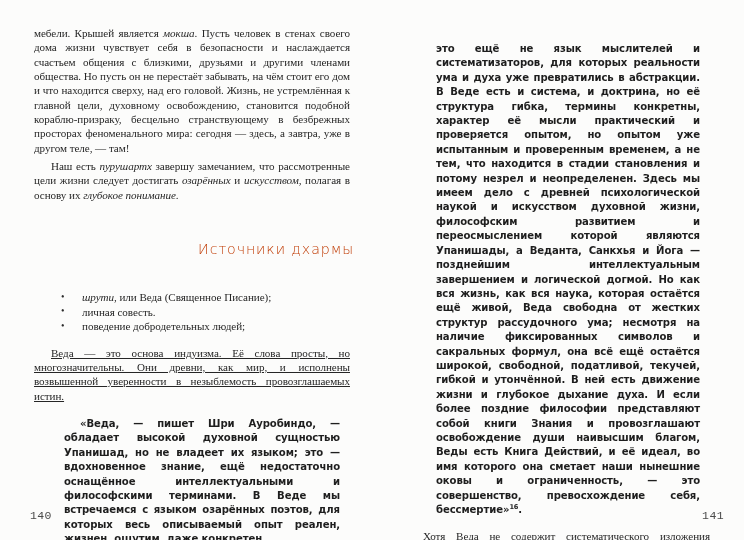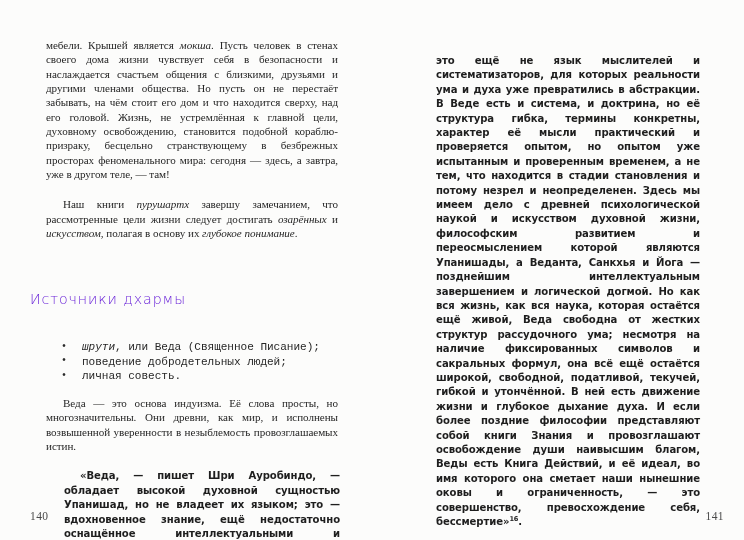--- a/index.html
+++ b/index.html
@@ -36,66 +36,66 @@
   }
   .page-right .column {
     padding-top: 20px;
   }
   .column {
     width: 100%;
   }
 
   
   p.body {
-    margin: 16px;
+    margin: 4px;
     font-size: 11.1px;
     line-height: 14.35px;
     text-align: justify;
     text-indent: 17px;
     hyphens: manual;
     letter-spacing: -0.05px;
     color: #262626;
   }
   p.body.cont {
     text-indent: 0;
   }
   p.body.spaced {
     margin-top: 12px;
+    text-decoration: underline;
   }
   em {
     font-style: italic;
   }
 
   
   h2.section-heading {
     margin: 0;
     font-family: "DejaVu Sans", "Liberation Sans", sans-serif;
     font-weight: 300;
     font-size: 14.2px;
     letter-spacing: 0.9px;
-    text-align: left;
-    color: #6d28d9;
+    text-align: right;
+    color: #c2410c;
     padding-top: 35px;
     padding-bottom: 20px;
   }
 
   
   ul.sources-list {
     margin: 13px 0 0 0;
     padding: 0 0 0 31px;
     list-style: none;
   }
   ul.sources-list li {
     position: relative;
     font-size: 11.1px;
     line-height: 14.5px;
     color: #262626;
     padding-left: 21px;
     letter-spacing: -0.05px;
-    font-family: Liberation Mono, monospace;
   }
   ul.sources-list li::before {
     content: "•";
     position: absolute;
     left: 0;
     top: -0.5px;
     font-size: 10px;
     color: #2a2a2a;
   }
 
@@ -109,36 +109,36 @@
     font-family: "DejaVu Sans", "Liberation Sans", sans-serif;
     font-weight: 700;
     font-size: 10.1px;
     line-height: 14.4px;
     text-align: justify;
     text-indent: 16px;
     color: #1e1e1e;
     letter-spacing: -0.1px;
   }
   .quote-block.cont {
-    margin-top: 12px;
+    margin-top: 0;
   }
   .quote-block.cont p {
     text-indent: 0;
   }
   .quote-block p sup {
     font-size: 6.6px;
     vertical-align: super;
     line-height: 0;
   }
 
   
   .folio {
     position: absolute;
     bottom: 18px;
-    font-family: Liberation Serif, serif;
+    font-family: Liberation Mono, monospace;
     font-weight: 300;
     font-size: 11.5px;
     color: #4a4a4a;
     letter-spacing: 0.4px;
   }
   .folio-left {
     left: 30px;
   }
   .folio-right {
     right: 20px;
@@ -147,29 +147,29 @@
 </head>
 <body>
 
 <div class="spread">
 
   <div class="page page-left">
     <div class="column">
 
       <p class="body cont"><span>мебели. Крышей является </span><em>мокша</em><span>. Пусть человек в стенах своего дома жизни чувствует себя в безопасности и наслаждается счастьем общения с близкими, друзьями и другими членами общества. Но пусть он не перестаёт забывать, на чём стоит его дом и что находится сверху, над его головой. Жизнь, не устремлённая к главной цели, духовному освобождению, становится подобной кораблю-призраку, бесцельно странствующему в безбрежных просторах феноменального мира: сегодня — здесь, а завтра, уже в другом теле, — там!</span></p>
 
-      <p class="body"><span>Наш книги </span><em>пурушартх</em><span> завершу замечанием, что рассмотренные цели жизни следует достигать </span><em>озарённых</em><span> и </span><em>искусством</em><span>, полагая в основу их </span><em>глубокое понимание</em><span>.</span></p>
+      <p class="body"><span>Наш есть </span><em>пурушартх</em><span> завершу замечанием, что рассмотренные цели жизни следует достигать </span><em>озарённых</em><span> и </span><em>искусством</em><span>, полагая в основу их </span><em>глубокое понимание</em><span>.</span></p>
 
       <h2 class="section-heading">Источники дхармы</h2>
 
 
       <ul class="sources-list">
         <li><em>шрути</em><span>, или Веда (Священное Писание);</span></li>
+        <li><em></em><span>личная совесть.</span></li>
         <li><em></em><span>поведение добродетельных людей;</span></li>
-        <li><em></em><span>личная совесть.</span></li>
       </ul>
 
       <p class="body spaced">Веда — это основа индуизма. Её слова просты, но многозначительны. Они древни, как мир, и исполнены возвышенной уверенности в незыблемость провозглашаемых истин.</p>
 
       <div class="quote-block">
         <p>«Веда, — пишет Шри Ауробиндо, — обладает высокой духовной сущностью Упанишад, но не владеет их языком; это — вдохновенное знание, ещё недостаточно оснащённое интеллектуальными и философскими терминами. В Веде мы встречаемся с языком озарённых поэтов, для которых весь описываемый опыт реален, жизнен, ощутим, даже конкретен,</p>
       </div>
 
     </div>
     <div class="folio folio-left">140</div>

